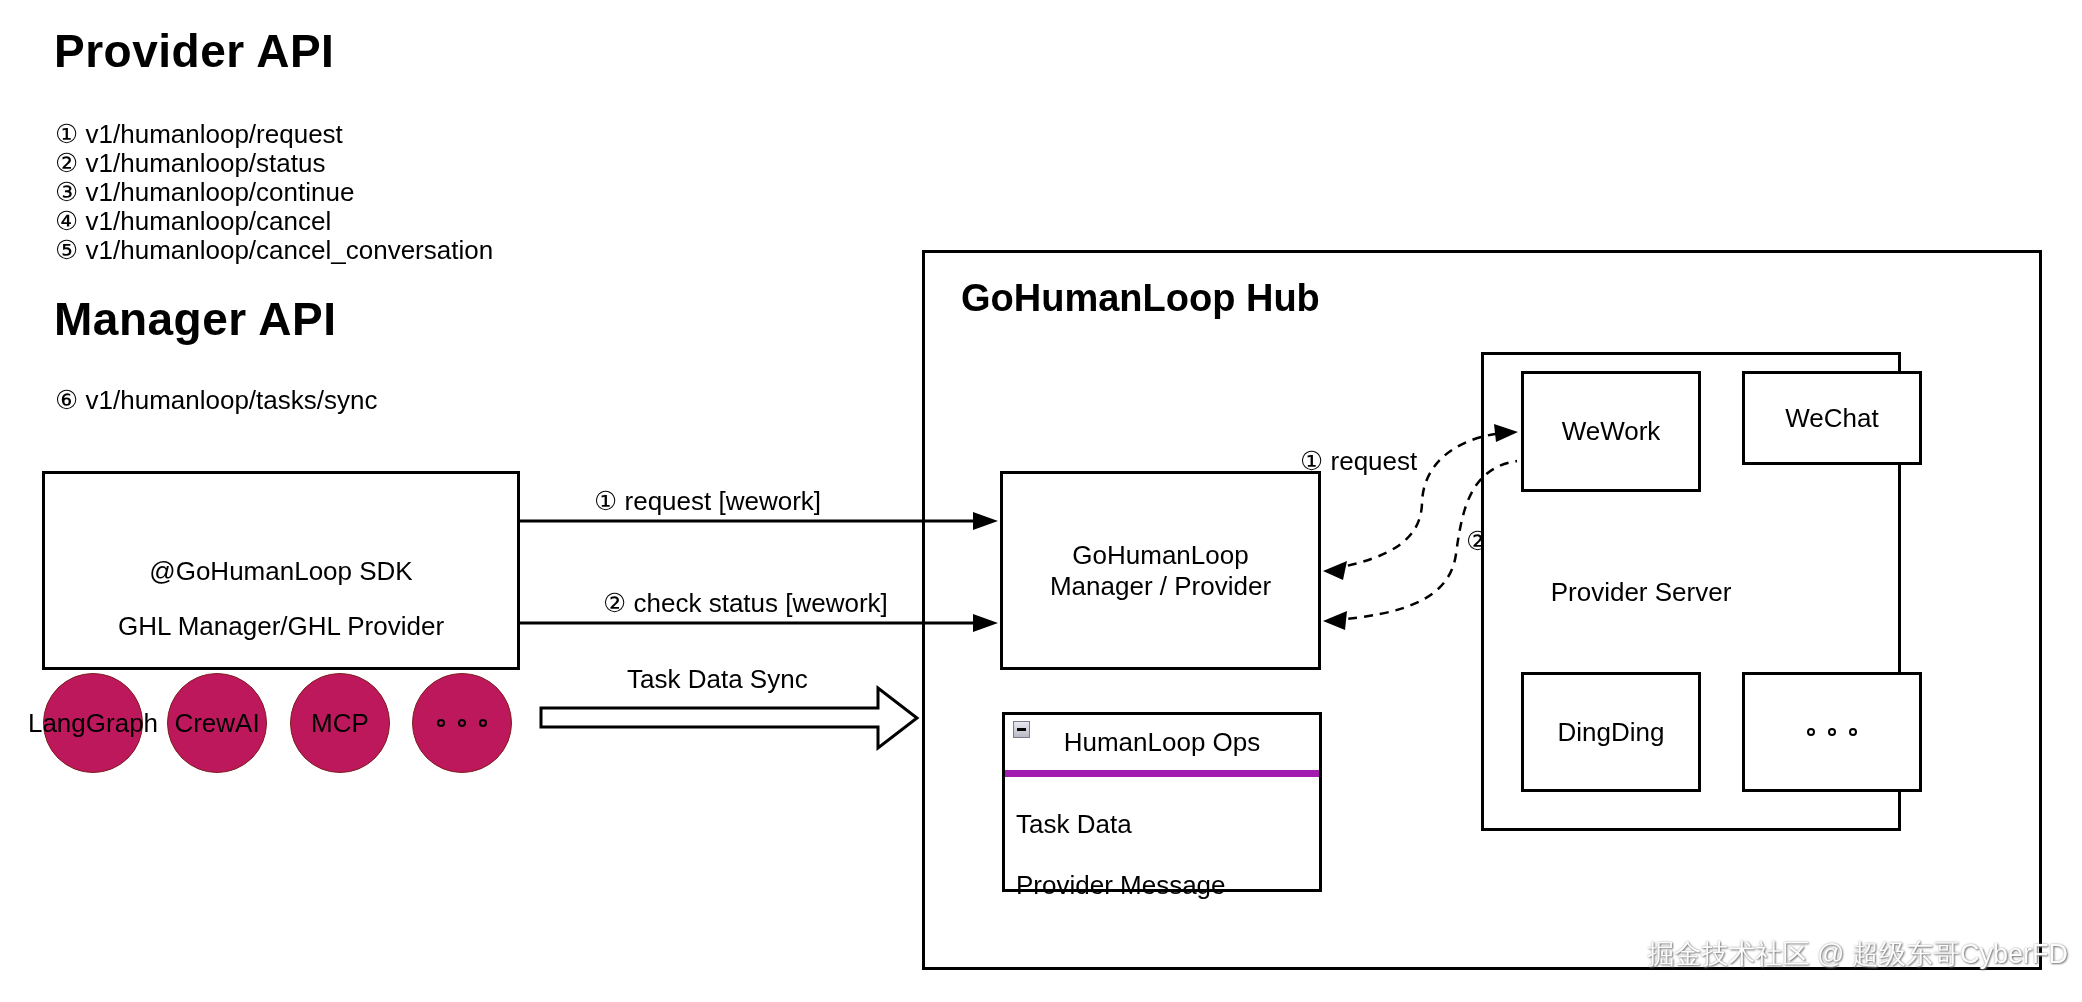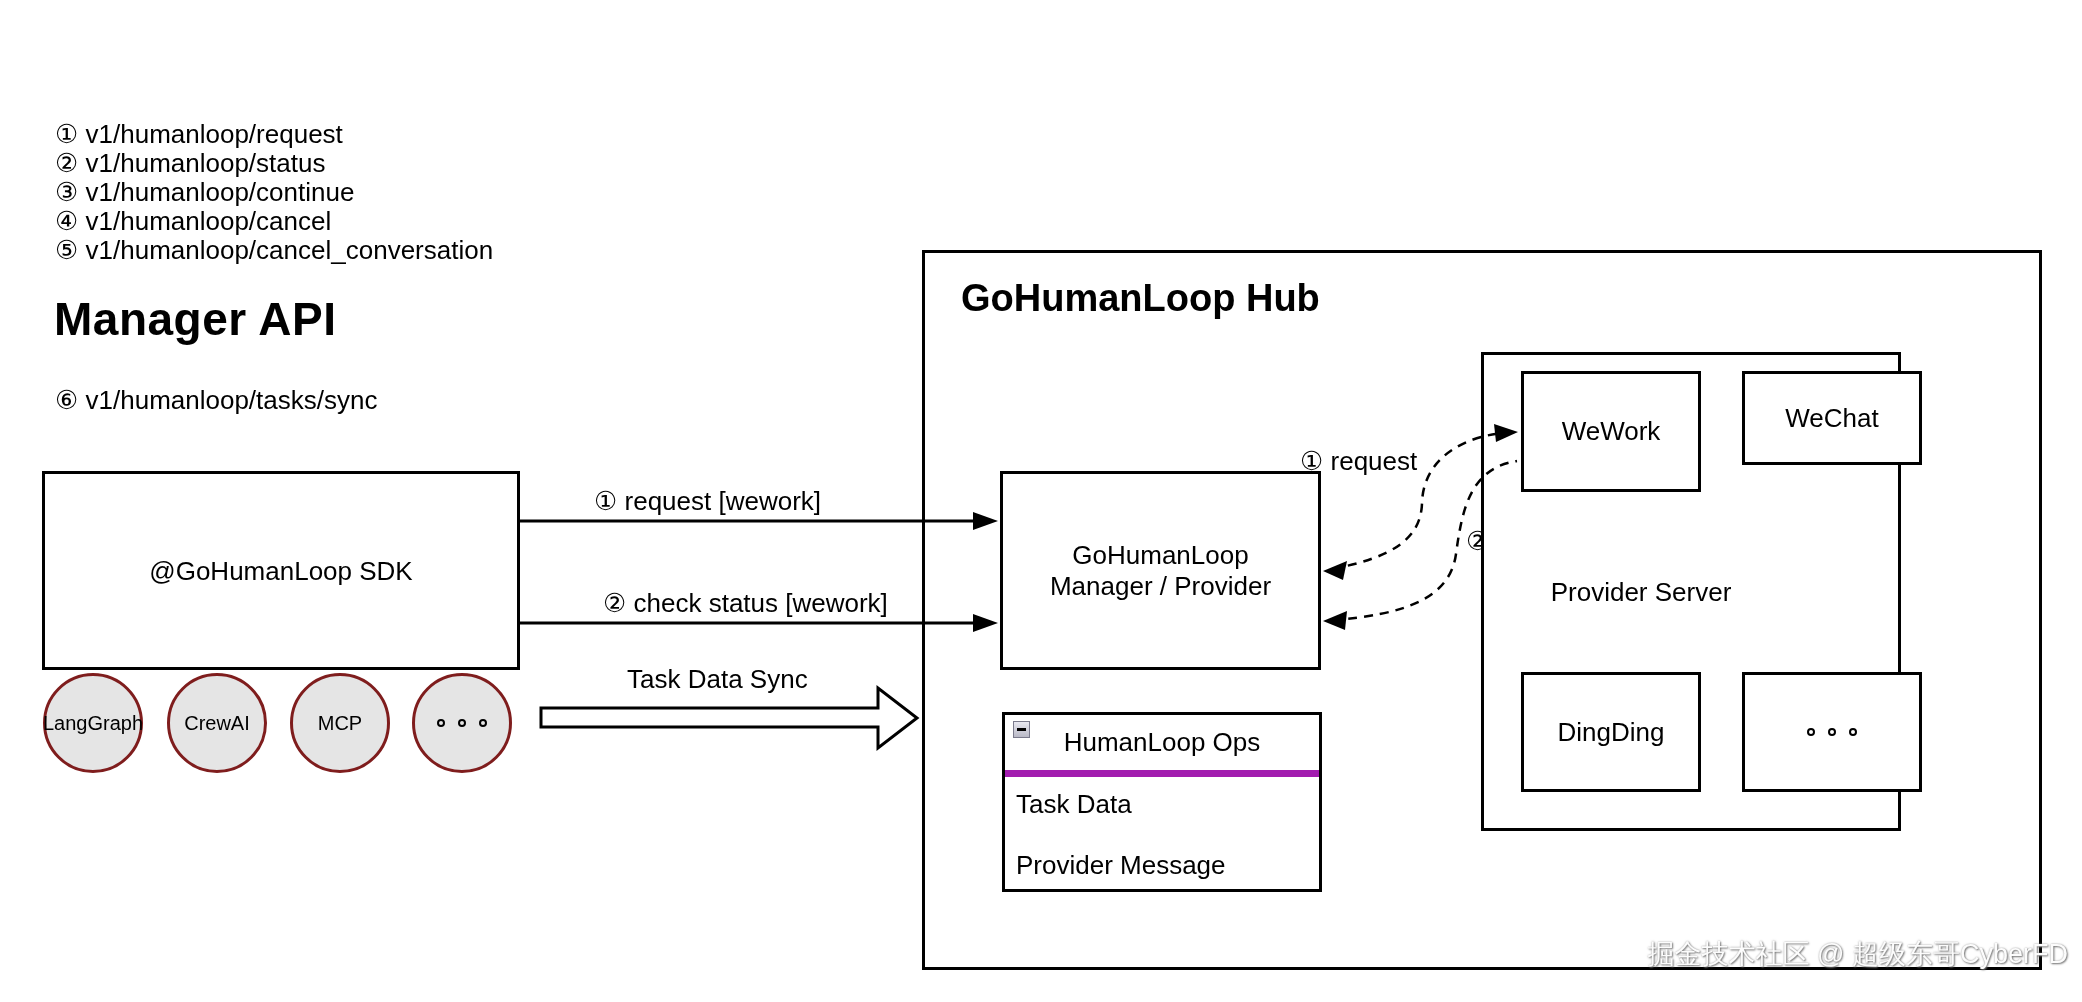--- a/index.html
+++ b/index.html
@@ -14,61 +14,63 @@
   .abs{position:absolute;}
   .h1{font-size:46px;font-weight:bold;letter-spacing:0.5px;white-space:nowrap;}
   .api-list{font-size:26px;line-height:29px;white-space:nowrap;}
   .api-list div{white-space:nowrap;}
   .label{font-size:26px;white-space:nowrap;}
   .box{position:absolute;border:3px solid #000;box-sizing:border-box;background:#fff;}
   .hub{background:transparent;}
   .hub-title{font-size:38px;font-weight:bold;white-space:nowrap;}
   .center-col{display:flex;flex-direction:column;align-items:center;}
   .flex-center{display:flex;align-items:center;justify-content:center;}
-  .circle{position:absolute;width:100px;height:100px;border:3px solid #7f1d1d;border-radius:50%;
-          box-sizing:border-box;background:#e5e5e5;display:flex;align-items:center;justify-content:center;
-          font-size:20px;}
+  .circle{position:absolute;width:100px;height:100px;border:1px solid #7f1d1d;border-radius:50%;
+          box-sizing:border-box;background:#be185d;display:flex;align-items:center;justify-content:center;
+          font-size:26px;}
   .dotrow{display:flex;gap:13px;align-items:center;}
   .dot{width:8px;height:8px;border:2px solid #000;border-radius:50%;box-sizing:border-box;}
   .node-label{font-size:26px;white-space:nowrap;}
   .ops-header{position:relative;height:55px;border-bottom:7px solid #a21caf;display:flex;
               align-items:center;justify-content:center;font-size:26px;}
   .collapse-icon{position:absolute;left:8px;top:6px;width:17px;height:17px;box-sizing:border-box;
                  border:1px solid #7a7a8c;background:linear-gradient(180deg,#e8e8f0 0%,#b9b9c6 100%);
                  display:flex;align-items:center;justify-content:center;}
   .collapse-icon::after{content:"";width:9px;height:3px;background:#000;}
   .ops-body{padding:12px 0 0 11px;font-size:26px;}
-  .ops-row1{line-height:30px;}
+  .ops-row1{line-height:30px;margin-top:20px;}
   .ops-row2{line-height:30px;margin-top:31px;}
   .watermark{font-size:27px;white-space:nowrap;color:#fcfcfc;
              text-shadow:1px 1px 2px rgba(110,110,110,0.95),0 0 2px rgba(150,150,150,0.8);}
   svg{position:absolute;left:0;top:0;pointer-events:none;}
 </style>
 </head>
 <body>
 
 <div id="canvas">
 
+  <div class="abs h1" style="left:54px;top:24px;">Provider API</div>
 
   <div class="abs api-list" style="left:55px;top:120px;">
     <div>① v1/humanloop/request</div>
     <div>② v1/humanloop/status</div>
     <div>③ v1/humanloop/continue</div>
     <div>④ v1/humanloop/cancel</div>
     <div>⑤ v1/humanloop/cancel_conversation</div>
   </div>
 
   <div class="abs h1" style="left:54px;top:292px;">Manager API</div>
 
   <div class="abs api-list" style="left:55px;top:386px;">
     <div>⑥ v1/humanloop/tasks/sync</div>
   </div>
 
   <div class="box center-col" style="left:42px;top:471px;width:478px;height:199px;padding-top:82px;gap:24px;">
     <div class="node-label">@GoHumanLoop SDK</div>
+    <div class="node-label">GHL Manager/GHL Provider</div>
   </div>
 
   <div class="circle" style="left:43px;top:673px;">
     <span>LangGraph</span>
   </div>
   <div class="circle" style="left:167px;top:673px;">
     <span>CrewAI</span>
   </div>
   <div class="circle" style="left:290px;top:673px;">
     <span>MCP</span>

